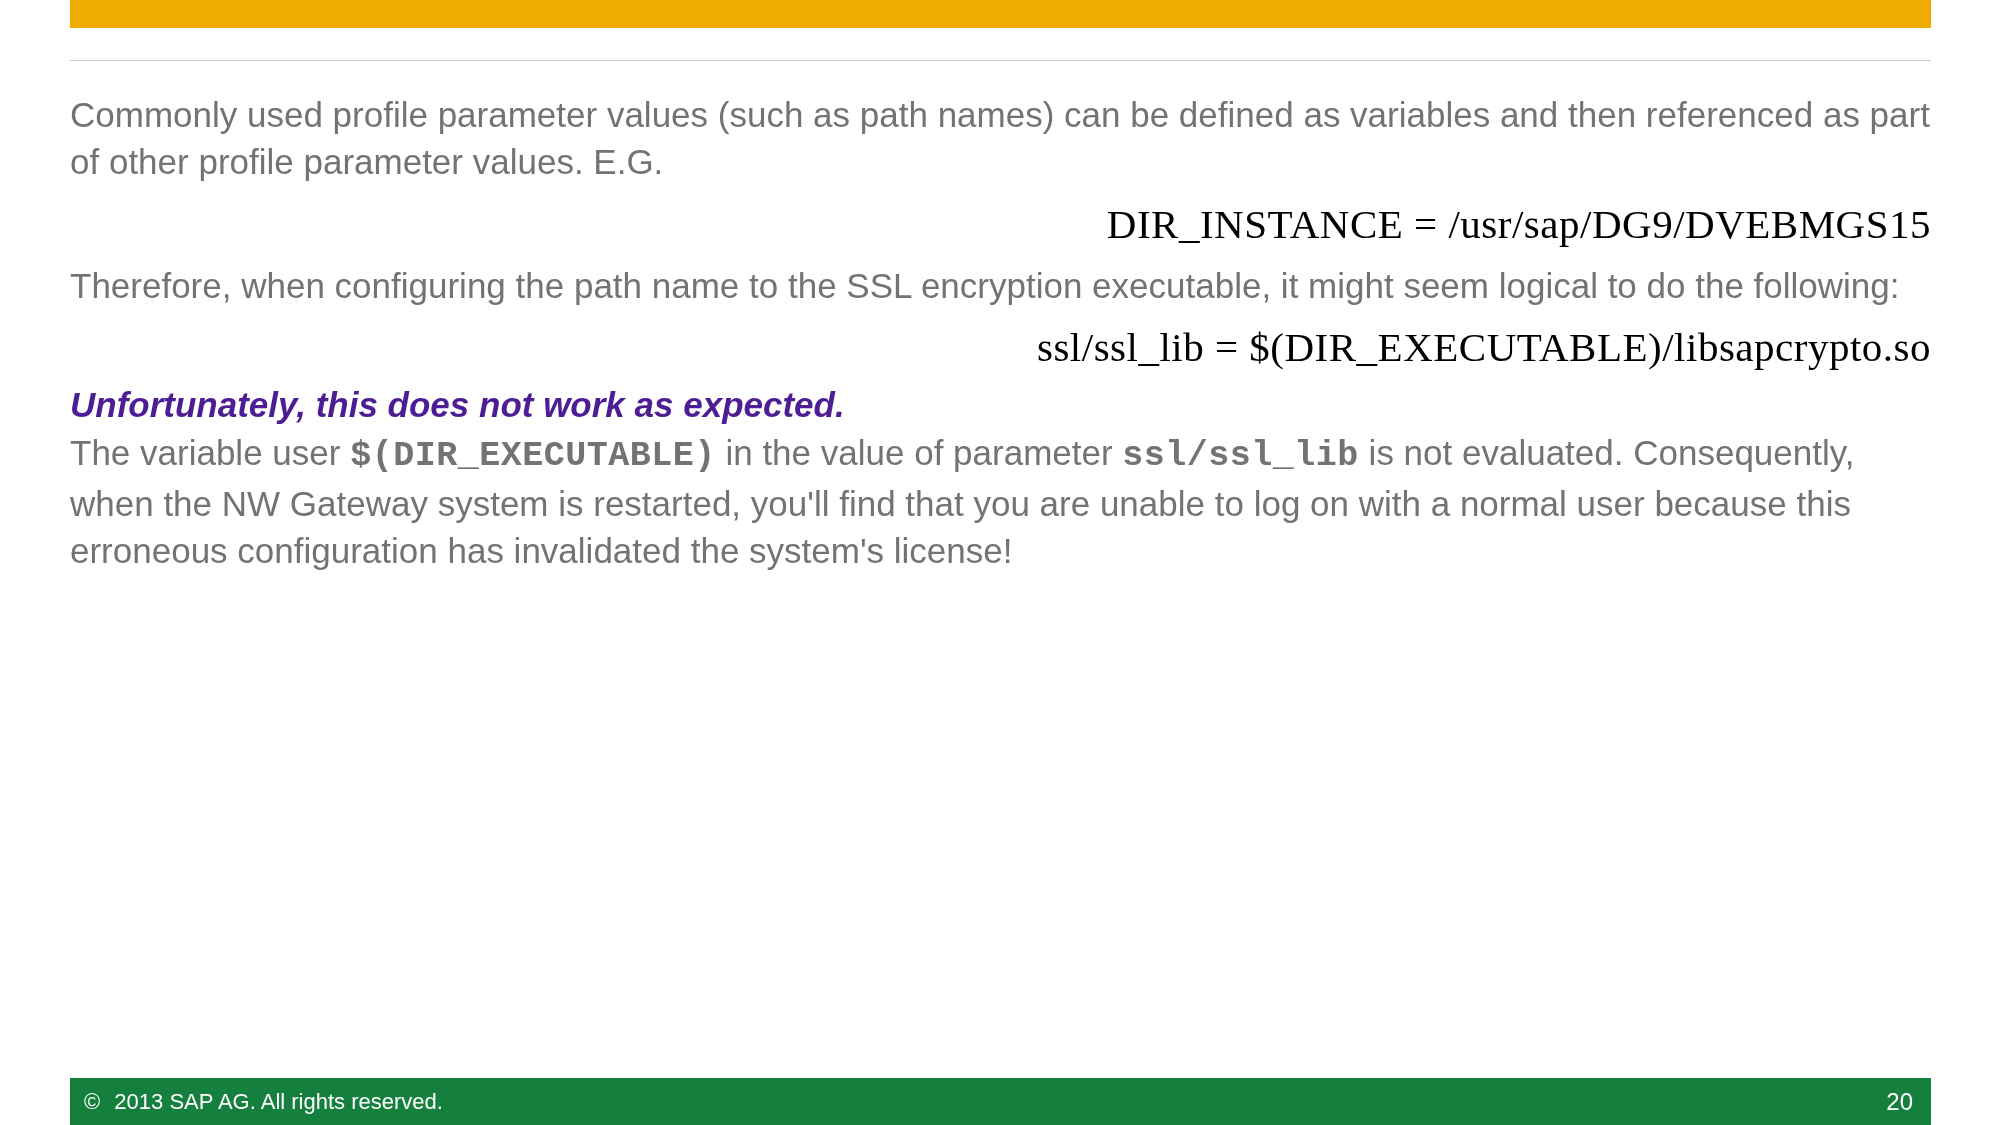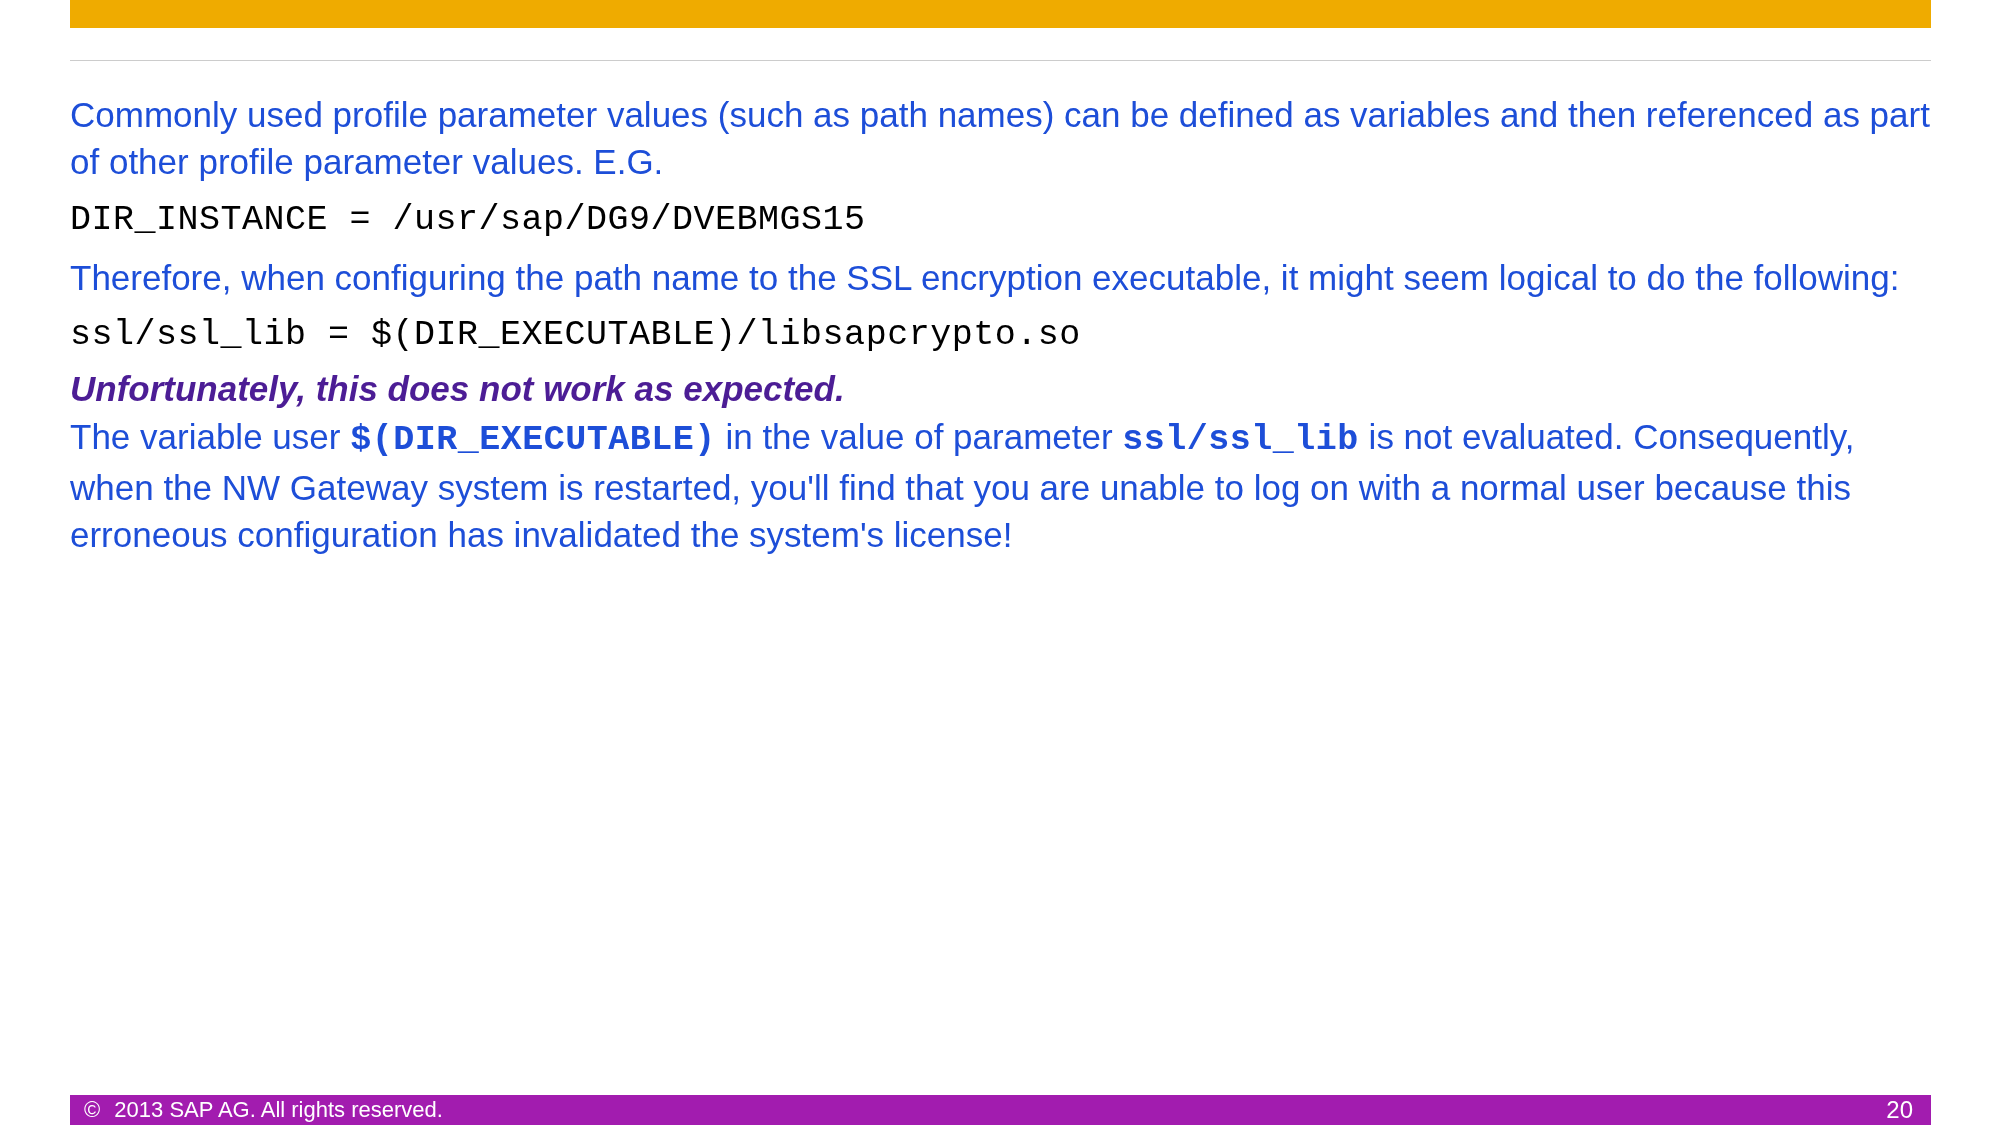--- a/index.html
+++ b/index.html
@@ -36,50 +36,51 @@
       margin-bottom: 38px;
       letter-spacing: -0.5px;
     }
     .divider {
       border: none;
       border-top: 1px solid #cccccc;
       margin-bottom: 30px;
     }
     .para {
       font-size: 35px;
-      color: #1d4ed8;
+      color: #737373;
       line-height: 1.35;
       margin-bottom: 14px;
     }
     .code-line {
-      font-family: Liberation Mono, monospace;
-      font-size: 35px;
+      font-family: Liberation Serif, serif;
+      font-size: 41px;
       color: #000000;
       margin-bottom: 14px;
       letter-spacing: 0.5px;
+      text-align: right;
     }
     .emph {
       font-size: 35px;
       font-weight: bold;
       font-style: italic;
       color: #4c1d95;
       margin-bottom: 4px;
     }
     .inline-code {
       font-family: "Courier New", Courier, monospace;
       letter-spacing: 0.5px;
       font-weight: bold;
     }
     .footer {
       position: absolute;
       bottom: 0;
       left: 70px;
       right: 70px;
-      height: 30px;
-      background: #a21caf;
+      height: 47px;
+      background: #15803d;
       color: #ffffff;
       display: flex;
       align-items: center;
       justify-content: space-between;
       padding: 0 18px 0 14px;
       font-size: 22px;
     }
     .copyright-symbol {
       font-size: 22px;
       margin-right: 8px;

